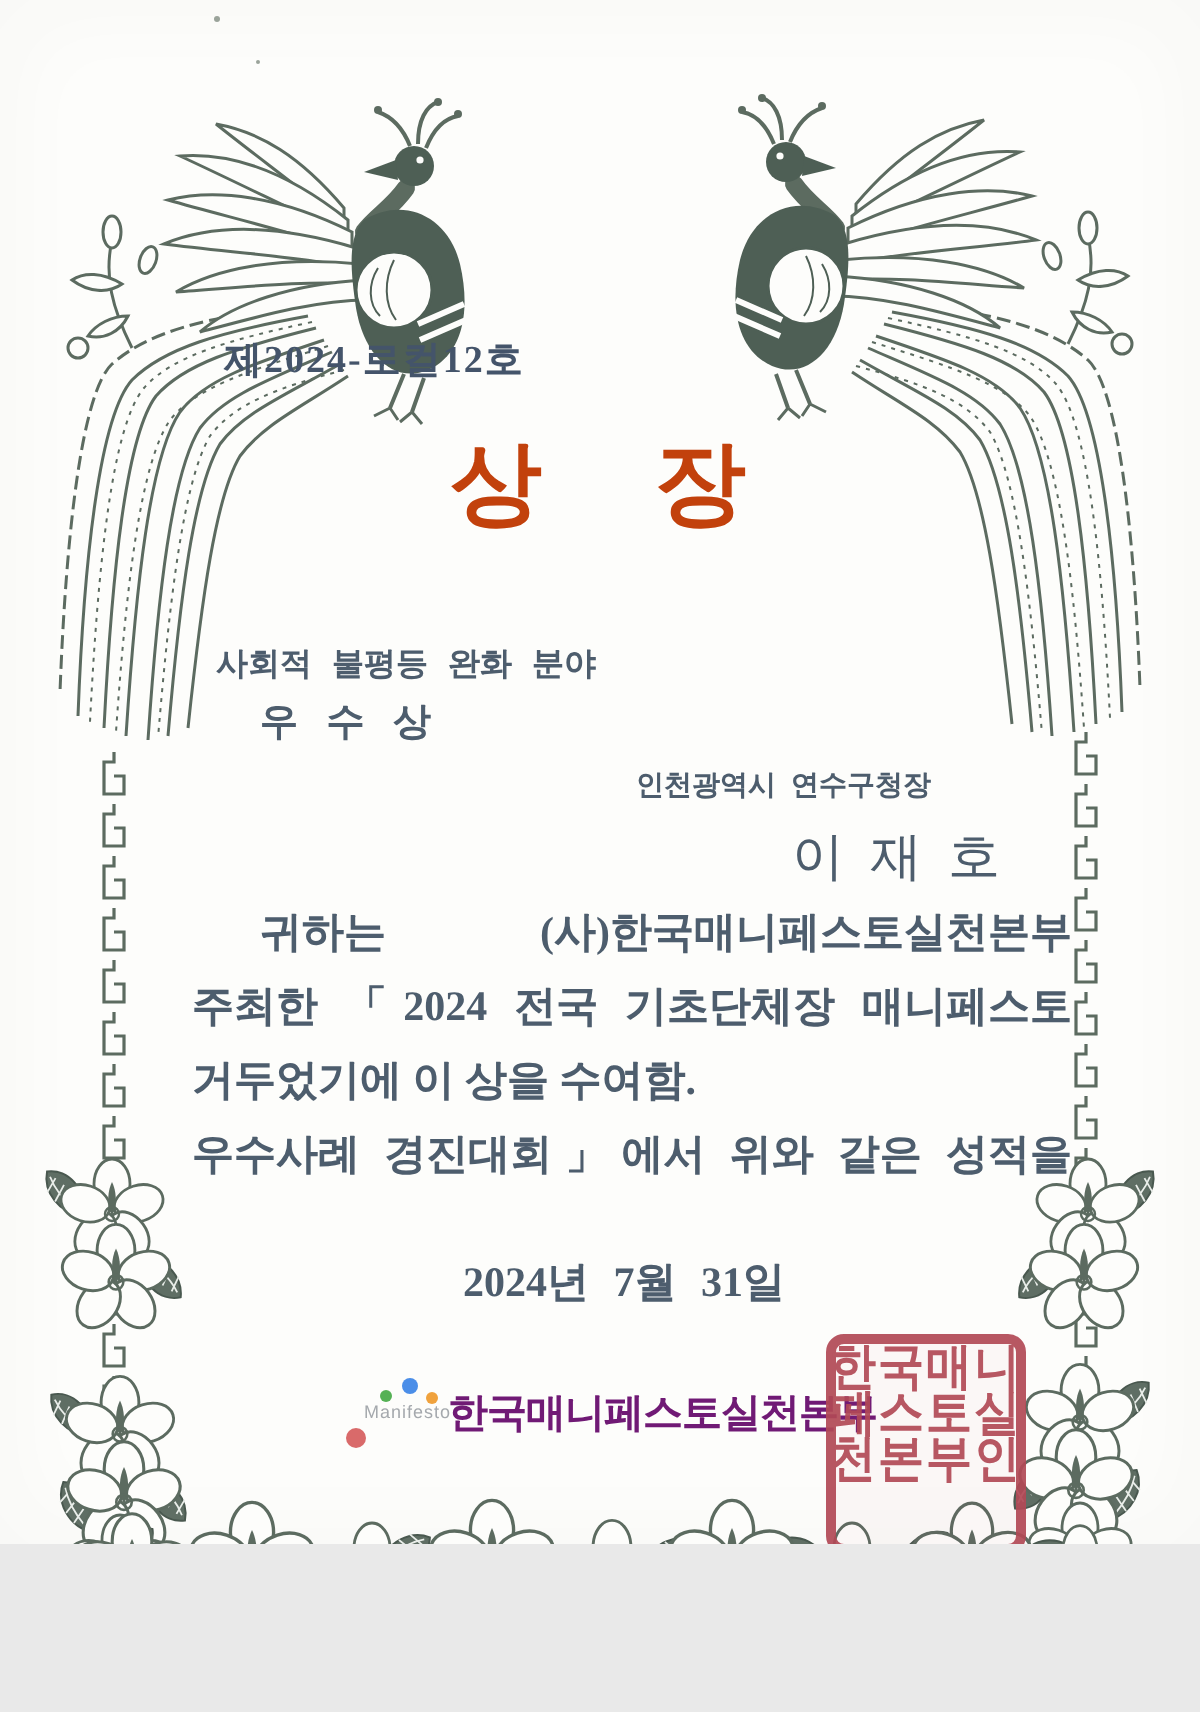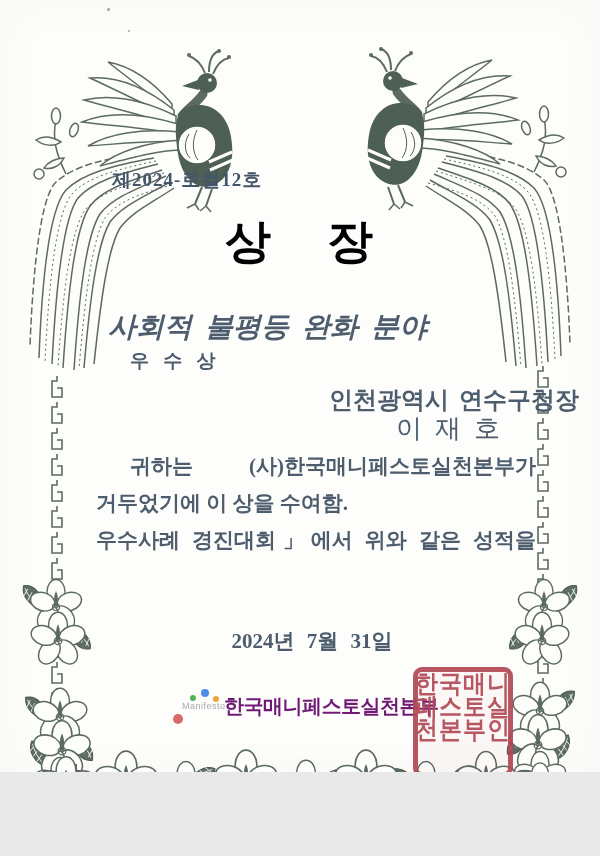--- a/index.html
+++ b/index.html
@@ -2,25 +2,25 @@
 <html><head>
 <meta charset="utf-8">
 <style>
   html,body{margin:0;padding:0;background:#e9e9e9;}
   .page{position:relative;width:600px;height:772px;background:#fdfdfb;overflow:hidden;
         font-family:"Liberation Serif",serif;box-shadow:inset 0 0 50px rgba(60,70,60,0.03);}
   .ink{color:#4d5d6d;}
   .cert-number{position:absolute;left:112px;top:167px;font-size:19px;font-weight:bold;
                color:#44546a;letter-spacing:1px;white-space:pre;}
   .cert-title{position:absolute;left:0;right:0;top:211px;text-align:center;font-size:46px;
-              font-weight:bold;color:#000000;white-space:pre;letter-spacing:2px;}
-  .award-field{position:absolute;left:108px;top:308px;font-size:28px;font-weight:bold;
-               word-spacing:6px;white-space:pre;font-style:italic;}
+              font-weight:bold;color:#c2410c;white-space:pre;letter-spacing:2px;}
+  .award-field{position:absolute;left:108px;top:322px;font-size:16px;font-weight:bold;
+               word-spacing:6px;white-space:pre;}
   .award-grade{position:absolute;left:130px;top:348px;font-size:19px;font-weight:bold;white-space:pre;}
-  .recipient-title{position:absolute;left:329px;top:384px;font-size:24px;font-weight:bold;
+  .recipient-title{position:absolute;left:318px;top:384px;font-size:14px;font-weight:bold;
                    word-spacing:4px;white-space:pre;}
   .recipient-name{position:absolute;left:396px;top:411px;font-size:26px;font-weight:normal;white-space:pre;}
   .body-text{position:absolute;left:96px;width:440px;top:448px;font-size:21px;font-weight:bold;
              line-height:37px;}
   .body-text .line{text-align:justify;text-align-last:justify;}
   .body-text .line.indent{padding-left:34px;}
   .body-text .line.last{text-align-last:left;}
   .award-date{position:absolute;left:0;right:0;top:627px;text-align:center;font-size:21px;
               font-weight:bold;word-spacing:7px;white-space:pre;padding-left:24px;}
   .org-logo{position:absolute;left:156px;top:686px;width:64px;height:42px;}
@@ -201,21 +201,22 @@
 
   <div class="cert-title">상    장</div>
 
   <div class="award-field ink">사회적 불평등 완화 분야</div>
   <div class="award-grade ink">우   수   상</div>
 
   <div class="recipient-title ink">인천광역시 연수구청장</div>
   <div class="recipient-name ink">이  재  호</div>
 
   <div class="body-text ink">
-    <div class="line indent">귀하는 (사)한국매니페스토실천본부가</div>
+    <div class="line indent">귀하는 (사)한국매니페스토실천본부</div>
+    <div class="line">주최한 「2024 전국 기초단체장 매니페스토</div>
     <div class="line last">거두었기에 이 상을 수여함.</div>
     <div class="line">우수사례 경진대회」에서 위와 같은 성적을</div>
   </div>
 
   <div class="award-date ink">2024년 7월 31일</div>
 
   <div class="org-logo">
     <span class="dot dot-green"></span>
     <span class="dot dot-blue"></span>
     <span class="dot dot-orange"></span>

